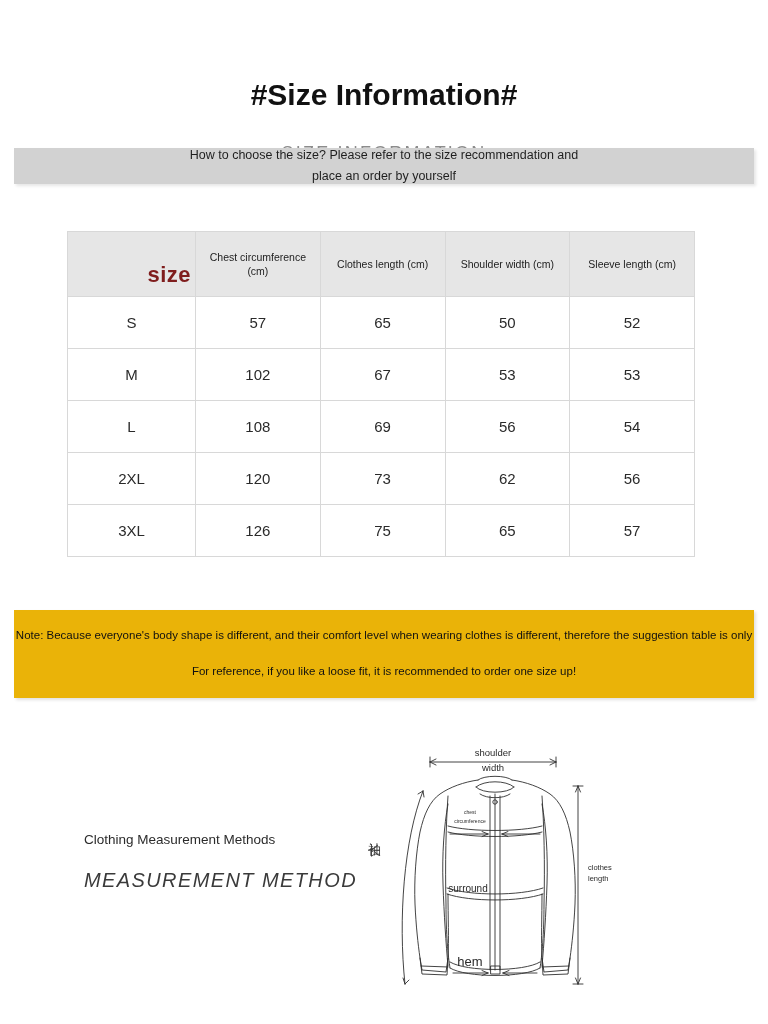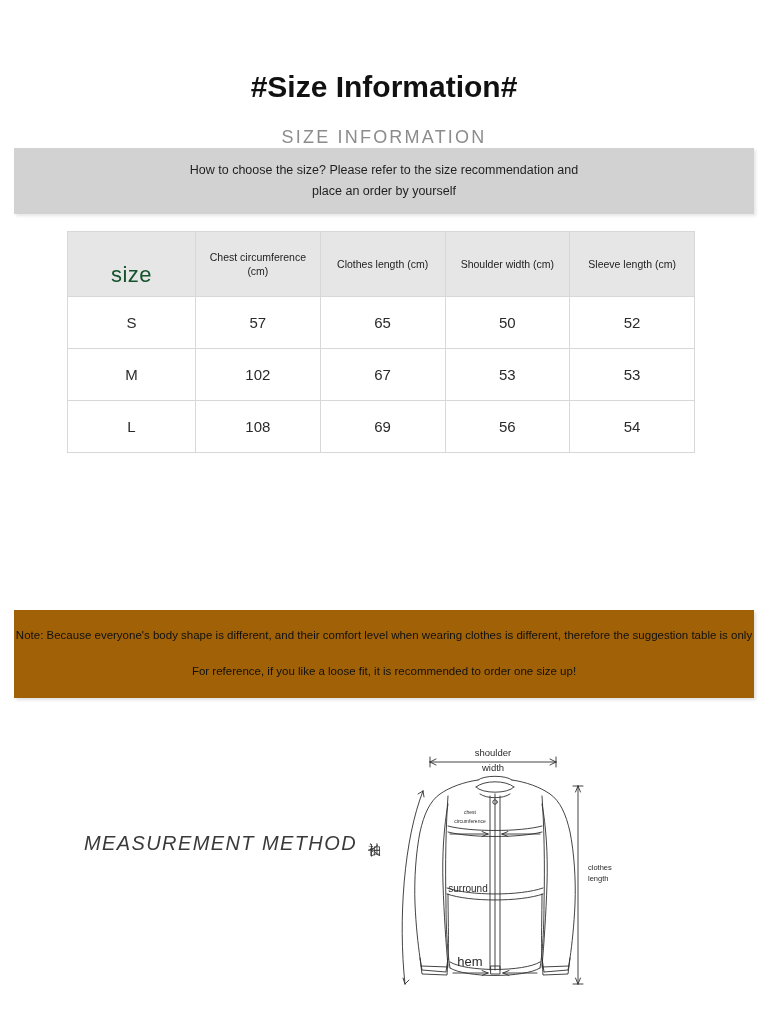--- a/index.html
+++ b/index.html
@@ -16,42 +16,42 @@
     position: relative;
   }
 
   
   .page-title {
     text-align: center;
     font-size: 30px;
     font-weight: bold;
     color: #111111;
     letter-spacing: 0px;
-    margin: 8px;
+    margin: 16px;
     padding-top: 62px;
     line-height: 1.15;
     font-family: "Liberation Sans Narrow", "Liberation Sans", sans-serif;
   }
   .page-subtitle {
     text-align: center;
     font-size: 18px;
     color: #8c8c8c;
     letter-spacing: 2.2px;
     margin: 0;
     padding-top: 14px;
     font-weight: 400;
   }
 
   
   .info-bar {
     position: absolute;
     left: 14px;
     top: 148px;
     width: 740px;
-    height: 66px;
+    height: 36px;
     background: #d2d2d2;
     box-shadow: 2px 2px 3px rgba(0,0,0,0.10);
     display: flex;
     align-items: center;
     justify-content: flex-start;
   }
   .info-bar-text {
     text-align: center;
     font-size: 12.5px;
     color: #1f1f1f;
@@ -83,44 +83,45 @@
     background: #e6e6e6;
     height: 58px;
     vertical-align: middle;
     font-weight: normal;
     font-size: 10.5px;
     line-height: 1.35;
     padding: 0 4px;
   }
   table.size-table thead th.col-size {
     font-size: 22px;
-    font-weight: normal;
+    font-weight: bold;
     vertical-align: bottom;
     padding-bottom: 6px;
-    color: #14532d;
+    color: #7f1d1d;
     letter-spacing: 0.5px;
+    text-align: right;
   }
   table.size-table tbody td {
     height: 49px;
     font-size: 15px;
     vertical-align: middle;
     background: #ffffff;
     color: #2a2a2a;
   }
   .col-w-size   { width: 128px; }
   .col-w-rest   { width: 124.75px; }
 
   
   .note-bar {
     position: absolute;
     left: 14px;
     top: 610px;
     width: 740px;
     height: 88px;
-    background: #a16207;
+    background: #eab308;
     box-shadow: 2px 2px 3px rgba(0,0,0,0.12);
     display: flex;
     flex-direction: column;
     align-items: center;
     justify-content: center;
   }
   .note-line {
     font-size: 11.5px;
     color: #101010;
     text-align: center;
@@ -223,30 +224,45 @@
         <td>53</td>
         <td>53</td>
       </tr>
       <tr>
         <td>L</td>
         <td>108</td>
         <td>69</td>
         <td>56</td>
         <td>54</td>
       </tr>
+      <tr>
+        <td>2XL</td>
+        <td>120</td>
+        <td>73</td>
+        <td>62</td>
+        <td>56</td>
+      </tr>
+      <tr>
+        <td>3XL</td>
+        <td>126</td>
+        <td>75</td>
+        <td>65</td>
+        <td>57</td>
+      </tr>
     </tbody>
   </table>
 </div>
 
 <div class="note-bar">
   <div class="note-line note-line-1">Note: Because everyone's body shape is different, and their comfort level when wearing clothes is different, therefore the suggestion table is only</div>
   <div class="note-line">For reference, if you like a loose fit, it is recommended to order one size up!</div>
 </div>
 
 <div class="mm-block">
+  <div class="mm-title-sm">Clothing Measurement Methods</div>
   <div class="mm-title-lg">MEASUREMENT METHOD</div>
 </div>
 
 <div class="diagram">
   <svg width="268" height="250" viewBox="0 0 268 250" xmlns="http://www.w3.org/2000/svg">
     <g fill="none" stroke="#2f2f2f" stroke-width="0.9" stroke-linejoin="round" stroke-linecap="round">
 
       <path d="M118 36 C104 38, 90 43, 80 50 C70 57, 64 70, 60 88
                C56 108, 54 135, 55 160 C56 182, 58 200, 60 214
                L62 226 L86 228 L88 214 C89 196, 88 172, 88 150"></path>

